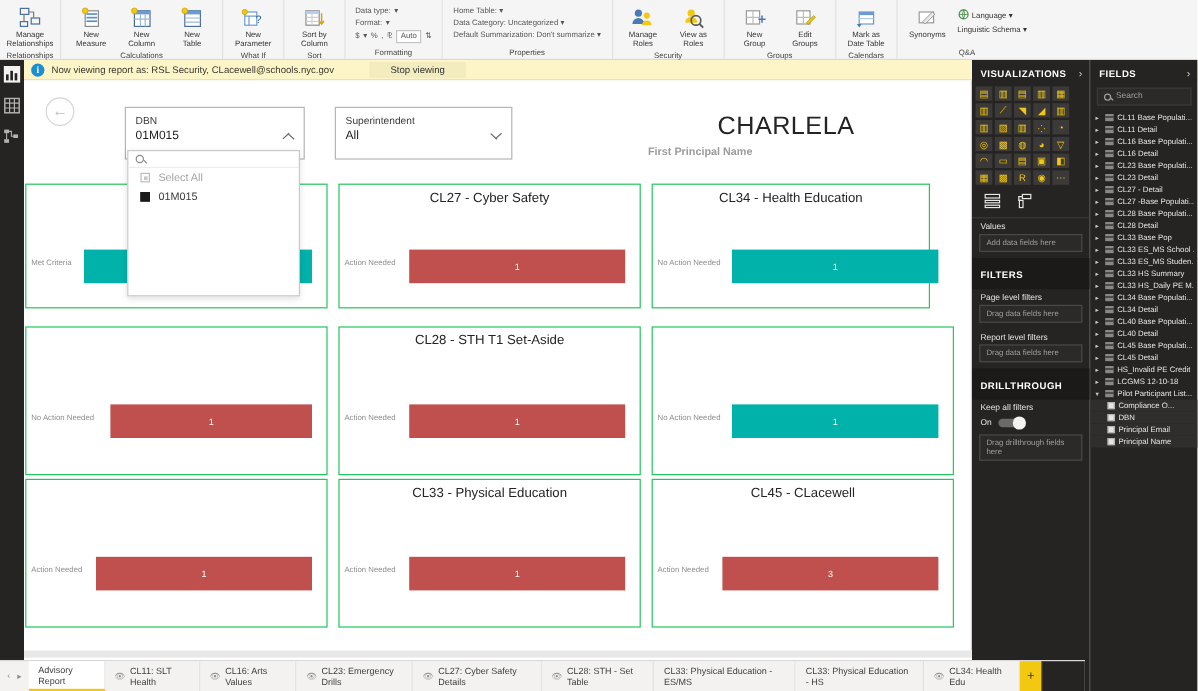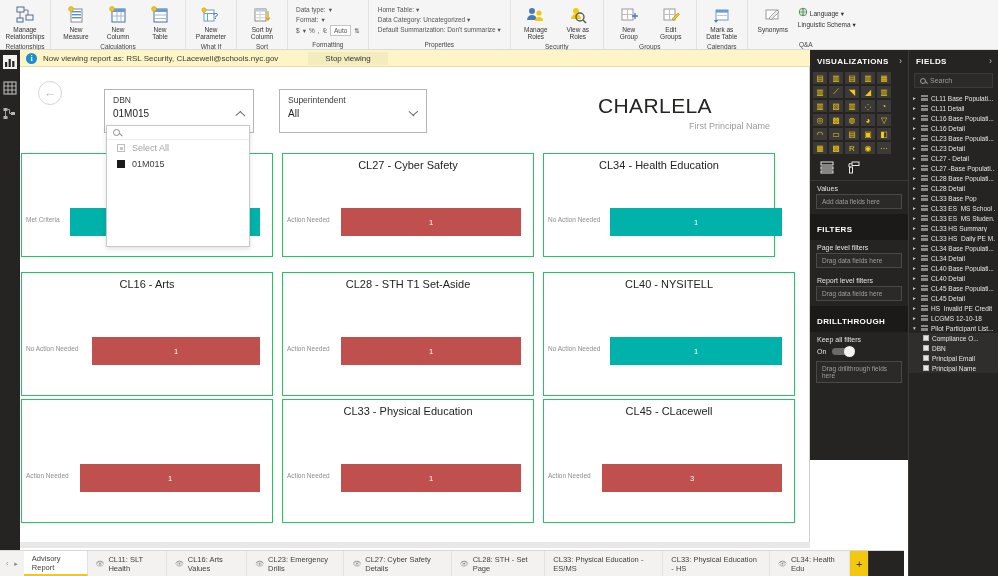--- a/index.html
+++ b/index.html
@@ -123,42 +123,42 @@
   .dd-text { font-size: 9px; color: #3c3c3c; }
   .dd-text.dim { color: #a3a3a3; }
 
   
   .principal-name {
     position: absolute; left: 540px; top: 94px; width: 230px;
     text-align: center; font-size: 21px; color: #252423; letter-spacing: .4px;
   }
   .principal-sub {
     position: absolute; left: 540px; top: 121px; width: 230px;
-    text-align: right; font-size: 9px; color: #9b9b9b;
+    text-align: left; font-size: 9px; color: #9b9b9b; font-weight: bold;
   }
 
   
   .card {
     position: absolute; background: #fff; border: 1px solid #22c55e;
   }
   .card-title {
     text-align: center; font-size: 11px; color: #252423; padding-top: 5px;
   }
   .card-plot { position: absolute; left: 0; right: 0; top: 24px; bottom: 6px; }
   .cat-label {
     position: absolute; left: 4px; font-size: 6.5px; color: #8d8d8d;
   }
   .bar {
     position: absolute; display:flex; align-items:center; justify-content:center;
     color: #fff; font-size: 7.5px;
   }
 
   
   .pane-vis {
-    position: absolute; top: 50px; left: 810px; width: 98px; height: 410px;
+    position: absolute; top: 50px; left: 810px; width: 98px; height: 526px;
     background: #252423;
   }
   .pane-fields {
     position: absolute; top: 50px; left: 908px; width: 90px; height: 526px;
     background: #252423; border-left: 1px solid #3b3a39;
   }
   .pane-head {
     display:flex; align-items:center; justify-content:space-between;
     padding: 6px 6px 5px 7px;
   }
@@ -554,41 +554,39 @@
       <div class="card-title">CL34 - Health Education</div>
       <div class="card-plot">
         <div class="cat-label" style="top:38px;">No Action Needed</div>
         <div class="bar" style="left:66px;top:30px;width:172px;height:28px;background:#00b2a9;">
           <span>1</span>
         </div>
       </div>
     </div>
 
     <div class="card" style="left:1px;top:205px;width:252px;height:124px;">
-      <div class="card-title">CL16 - Arts</div>
       <div class="card-plot">
         <div class="cat-label" style="top:48px;">No Action Needed</div>
         <div class="bar" style="left:70px;top:40px;width:168px;height:28px;background:#c0504d;">
           <span>1</span>
         </div>
       </div>
     </div>
 
     <div class="card" style="left:262px;top:205px;width:252px;height:124px;">
       <div class="card-title">CL28 - STH T1 Set-Aside</div>
       <div class="card-plot">
         <div class="cat-label" style="top:48px;">Action Needed</div>
         <div class="bar" style="left:58px;top:40px;width:180px;height:28px;background:#c0504d;">
           <span>1</span>
         </div>
       </div>
     </div>
 
     <div class="card" style="left:523px;top:205px;width:252px;height:124px;">
-      <div class="card-title">CL40 - NYSITELL</div>
       <div class="card-plot">
         <div class="cat-label" style="top:48px;">No Action Needed</div>
         <div class="bar" style="left:66px;top:40px;width:172px;height:28px;background:#00b2a9;">
           <span>1</span>
         </div>
       </div>
     </div>
 
     <div class="card" style="left:1px;top:332px;width:252px;height:124px;">
       <div class="card-plot">
@@ -900,21 +898,21 @@
         <div class="tab">
           <span class="tab-eye">👁</span>
           <span>CL23: Emergency Drills</span>
         </div>
         <div class="tab">
           <span class="tab-eye">👁</span>
           <span>CL27: Cyber Safety Details</span>
         </div>
         <div class="tab">
           <span class="tab-eye">👁</span>
-          <span>CL28: STH - Set Page</span>
+          <span>CL28: STH - Set Table</span>
         </div>
         <div class="tab">
           <span>CL33: Physical Education - ES/MS</span>
         </div>
         <div class="tab">
           <span>CL33: Physical Education - HS</span>
         </div>
         <div class="tab">
           <span class="tab-eye">👁</span>
           <span>CL34: Health Edu</span>

